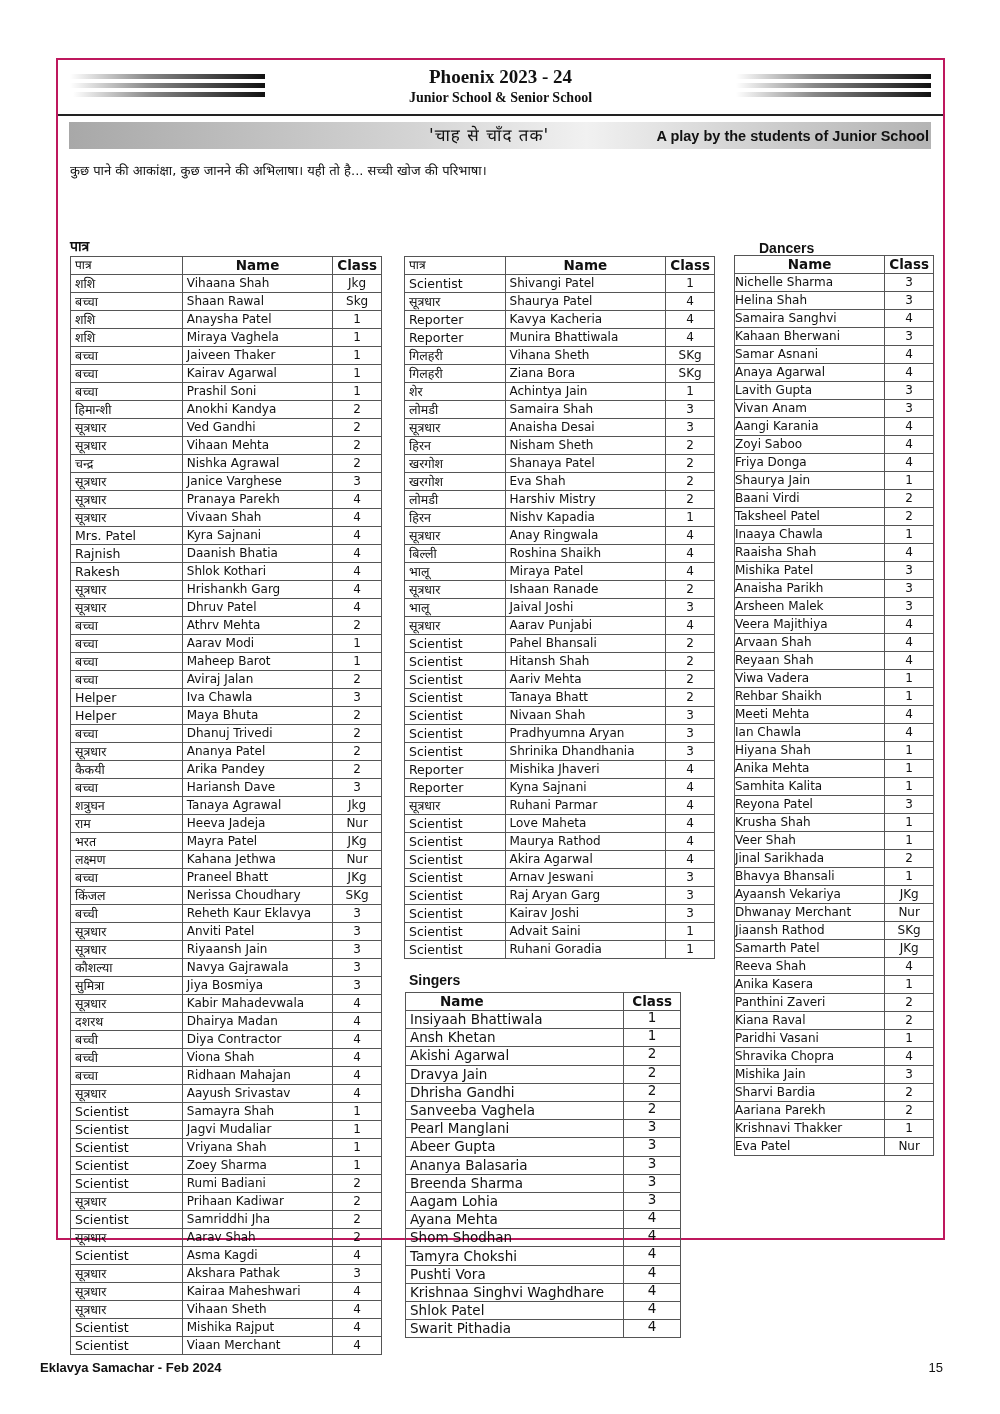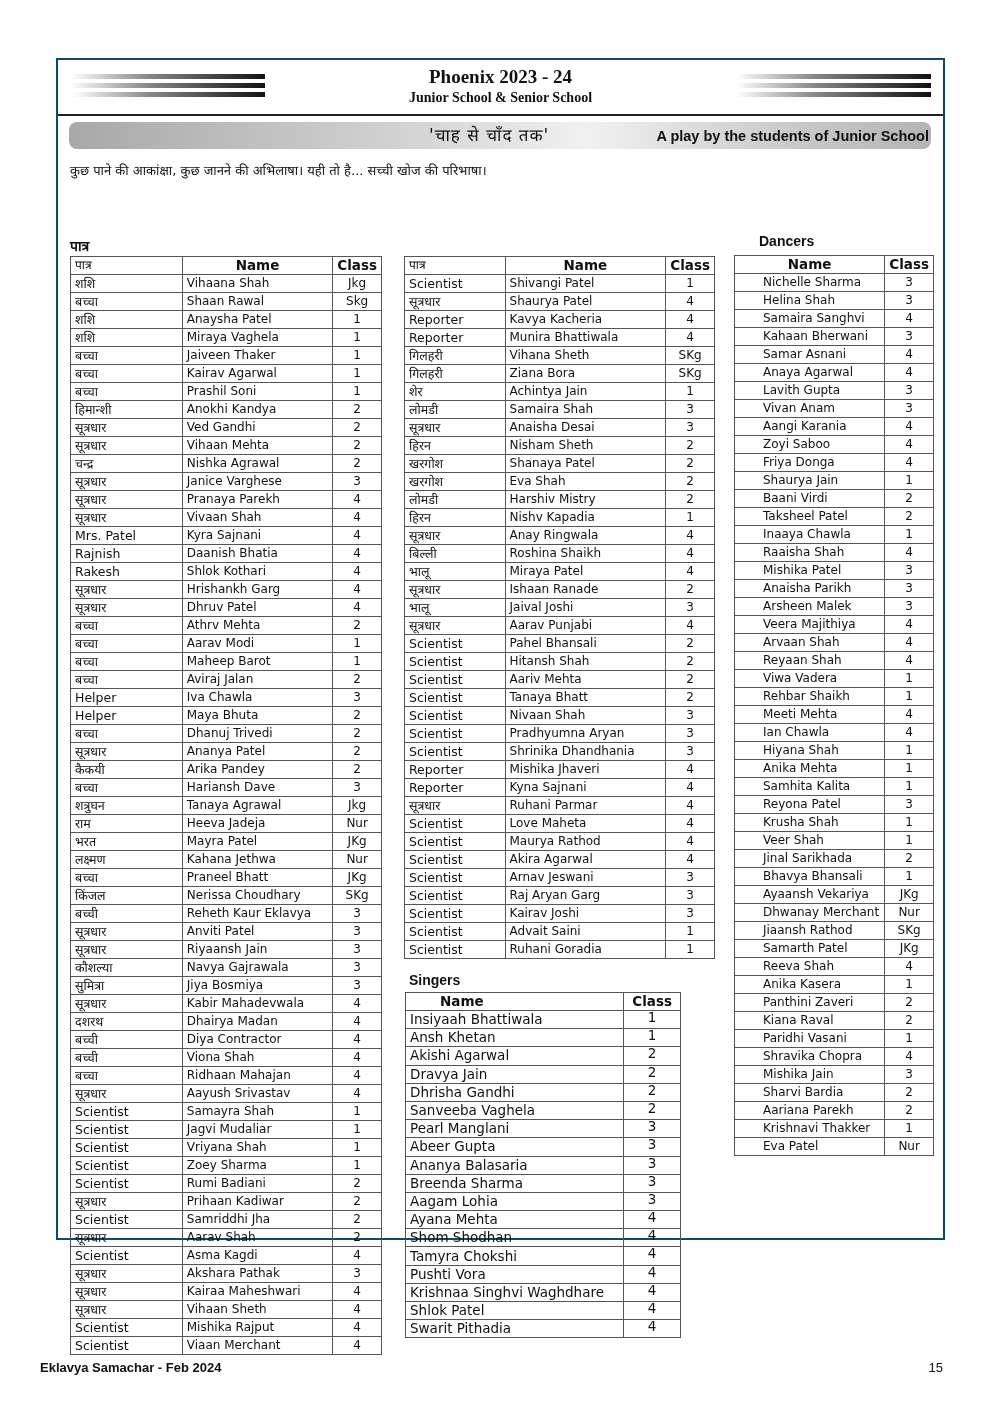--- a/index.html
+++ b/index.html
@@ -1,50 +1,50 @@
 <!DOCTYPE html>
 <html><head>
 <meta charset="utf-8">
 <style>
   * { box-sizing: border-box; margin: 0; padding: 0; }
   html, body { width: 1000px; height: 1414px; background: #ffffff; }
   body { position: relative; font-family: "DejaVu Sans", sans-serif; color: #111; overflow: hidden; }
 
-  .frame { position: absolute; left: 56px; top: 58px; width: 889px; height: 1182px; border: 2px solid #0c4a6e; }
+  .frame { position: absolute; left: 56px; top: 58px; width: 889px; height: 1182px; border: 2px solid #be185d; }
   .header { position: absolute; left: 0; top: 0; width: 100%; height: 56px; border-bottom: 2px solid #222; }
   .bars { position: absolute; top: 14px; width: 195px; }
   .bars.left { left: 12px; }
   .bars.right { right: 12px; }
   .bars div { height: 5px; margin-bottom: 4px; background: linear-gradient(to right, rgba(0,0,0,0) 0%, #888 40%, #111 100%); }
   .bars.left div:last-child { margin-left: 3px; }
   .head-text { position: absolute; left: 0; right: 0; top: 6px; text-align: center; font-family: "Liberation Serif", serif; font-weight: bold; }
   .head-title { font-size: 19px; line-height: 22px; }
   .head-sub { font-size: 14px; line-height: 20px; }
 
-  .banner { position: absolute; left: 11px; top: 62px; width: 862px; height: 27px; background: linear-gradient(to right, #a8a8a8 0%, #d4d4d4 40%, #f1f1f1 60%, #c8c8c8 85%, #b4b4b4 100%); border-radius: 8px; }
+  .banner { position: absolute; left: 11px; top: 62px; width: 862px; height: 27px; background: linear-gradient(to right, #a8a8a8 0%, #d4d4d4 40%, #f1f1f1 60%, #c8c8c8 85%, #b4b4b4 100%); }
   .banner-hindi { position: absolute; left: 360px; top: 1px; font-family: "DejaVu Sans", sans-serif; font-size: 17px; line-height: 24px; letter-spacing: 1px; }
   .banner-en { position: absolute; right: 2px; top: 4px; font-family: "Liberation Sans", sans-serif; font-weight: bold; font-size: 14.5px; line-height: 20px; }
 
   .intro { position: absolute; left: 12px; top: 99px; width: 870px; font-family: "DejaVu Sans", sans-serif; font-size: 13px; line-height: 24px; }
 
   .section-label { position: absolute; font-family: "Liberation Sans", sans-serif; font-weight: bold; font-size: 14px; }
   table { position: absolute; border-collapse: collapse; font-family: "DejaVu Sans", sans-serif; font-size: 12px; }
   td, th { border: 1px solid #555; padding: 0 4px; height: 18px; line-height: 17px; white-space: nowrap; overflow: hidden; }
   th { font-weight: bold; font-size: 13.5px; text-align: center; font-family: "DejaVu Sans", sans-serif; }
   th.role-h { text-align: left; font-weight: normal; font-size: 12px; }
   td.cls { text-align: center; }
   td.role { font-size: 12.5px; }
 
   #t1 { left: 12px; top: 196px; width: 312px; }
   #t1 col.c1 { width: 113px; } #t1 col.c2 { width: 151px; } #t1 col.c3 { width: 46px; }
   #t2 { left: 346px; top: 196px; width: 311px; }
   #t2 col.c1 { width: 112px; } #t2 col.c2 { width: 169px; } #t2 col.c3 { width: 30px; }
   #t3 { left: 676px; top: 195px; width: 200px; }
   #t3 col.c1 { width: 158px; } #t3 col.c2 { width: 42px; }
-  #t3 td:first-child { padding-left: 28px; }
+  #t3 td:first-child { padding-left: 0; }
   #t4 { left: 347px; top: 932px; width: 276px; font-size: 13.5px; }
   #t4 col.c1 { width: 219px; } #t4 col.c2 { width: 57px; }
   #t4 td { height: 18.2px; }
   #t4 td.cls { vertical-align: top; line-height: 13px; }
 
   .footer-left { position: absolute; left: 40px; top: 1360px; font-family: "Liberation Sans", sans-serif; font-size: 13px; font-weight: bold; }
   .footer-right { position: absolute; right: 57px; top: 1360px; font-family: Liberation Sans, sans-serif; font-size: 13px; }
 </style>
 </head>
 <body>
@@ -683,21 +683,21 @@
           <td>Shlok Patel</td>
           <td class="cls">4</td>
         </tr>
         <tr>
           <td>Swarit Pithadia</td>
           <td class="cls">4</td>
         </tr>
       </tbody>
   </table>
 
-  <div class="section-label" style="left:677px; top:173px;padding-left:24px;">Dancers</div>
+  <div class="section-label" style="left:677px; top:180px;padding-left:24px;">Dancers</div>
   <table id="t3">
     <colgroup>
         <col class="c1">
         <col class="c2">
       </colgroup>
     <thead>
       <tr>
         <th>Name</th>
         <th>Class</th>
       </tr>

